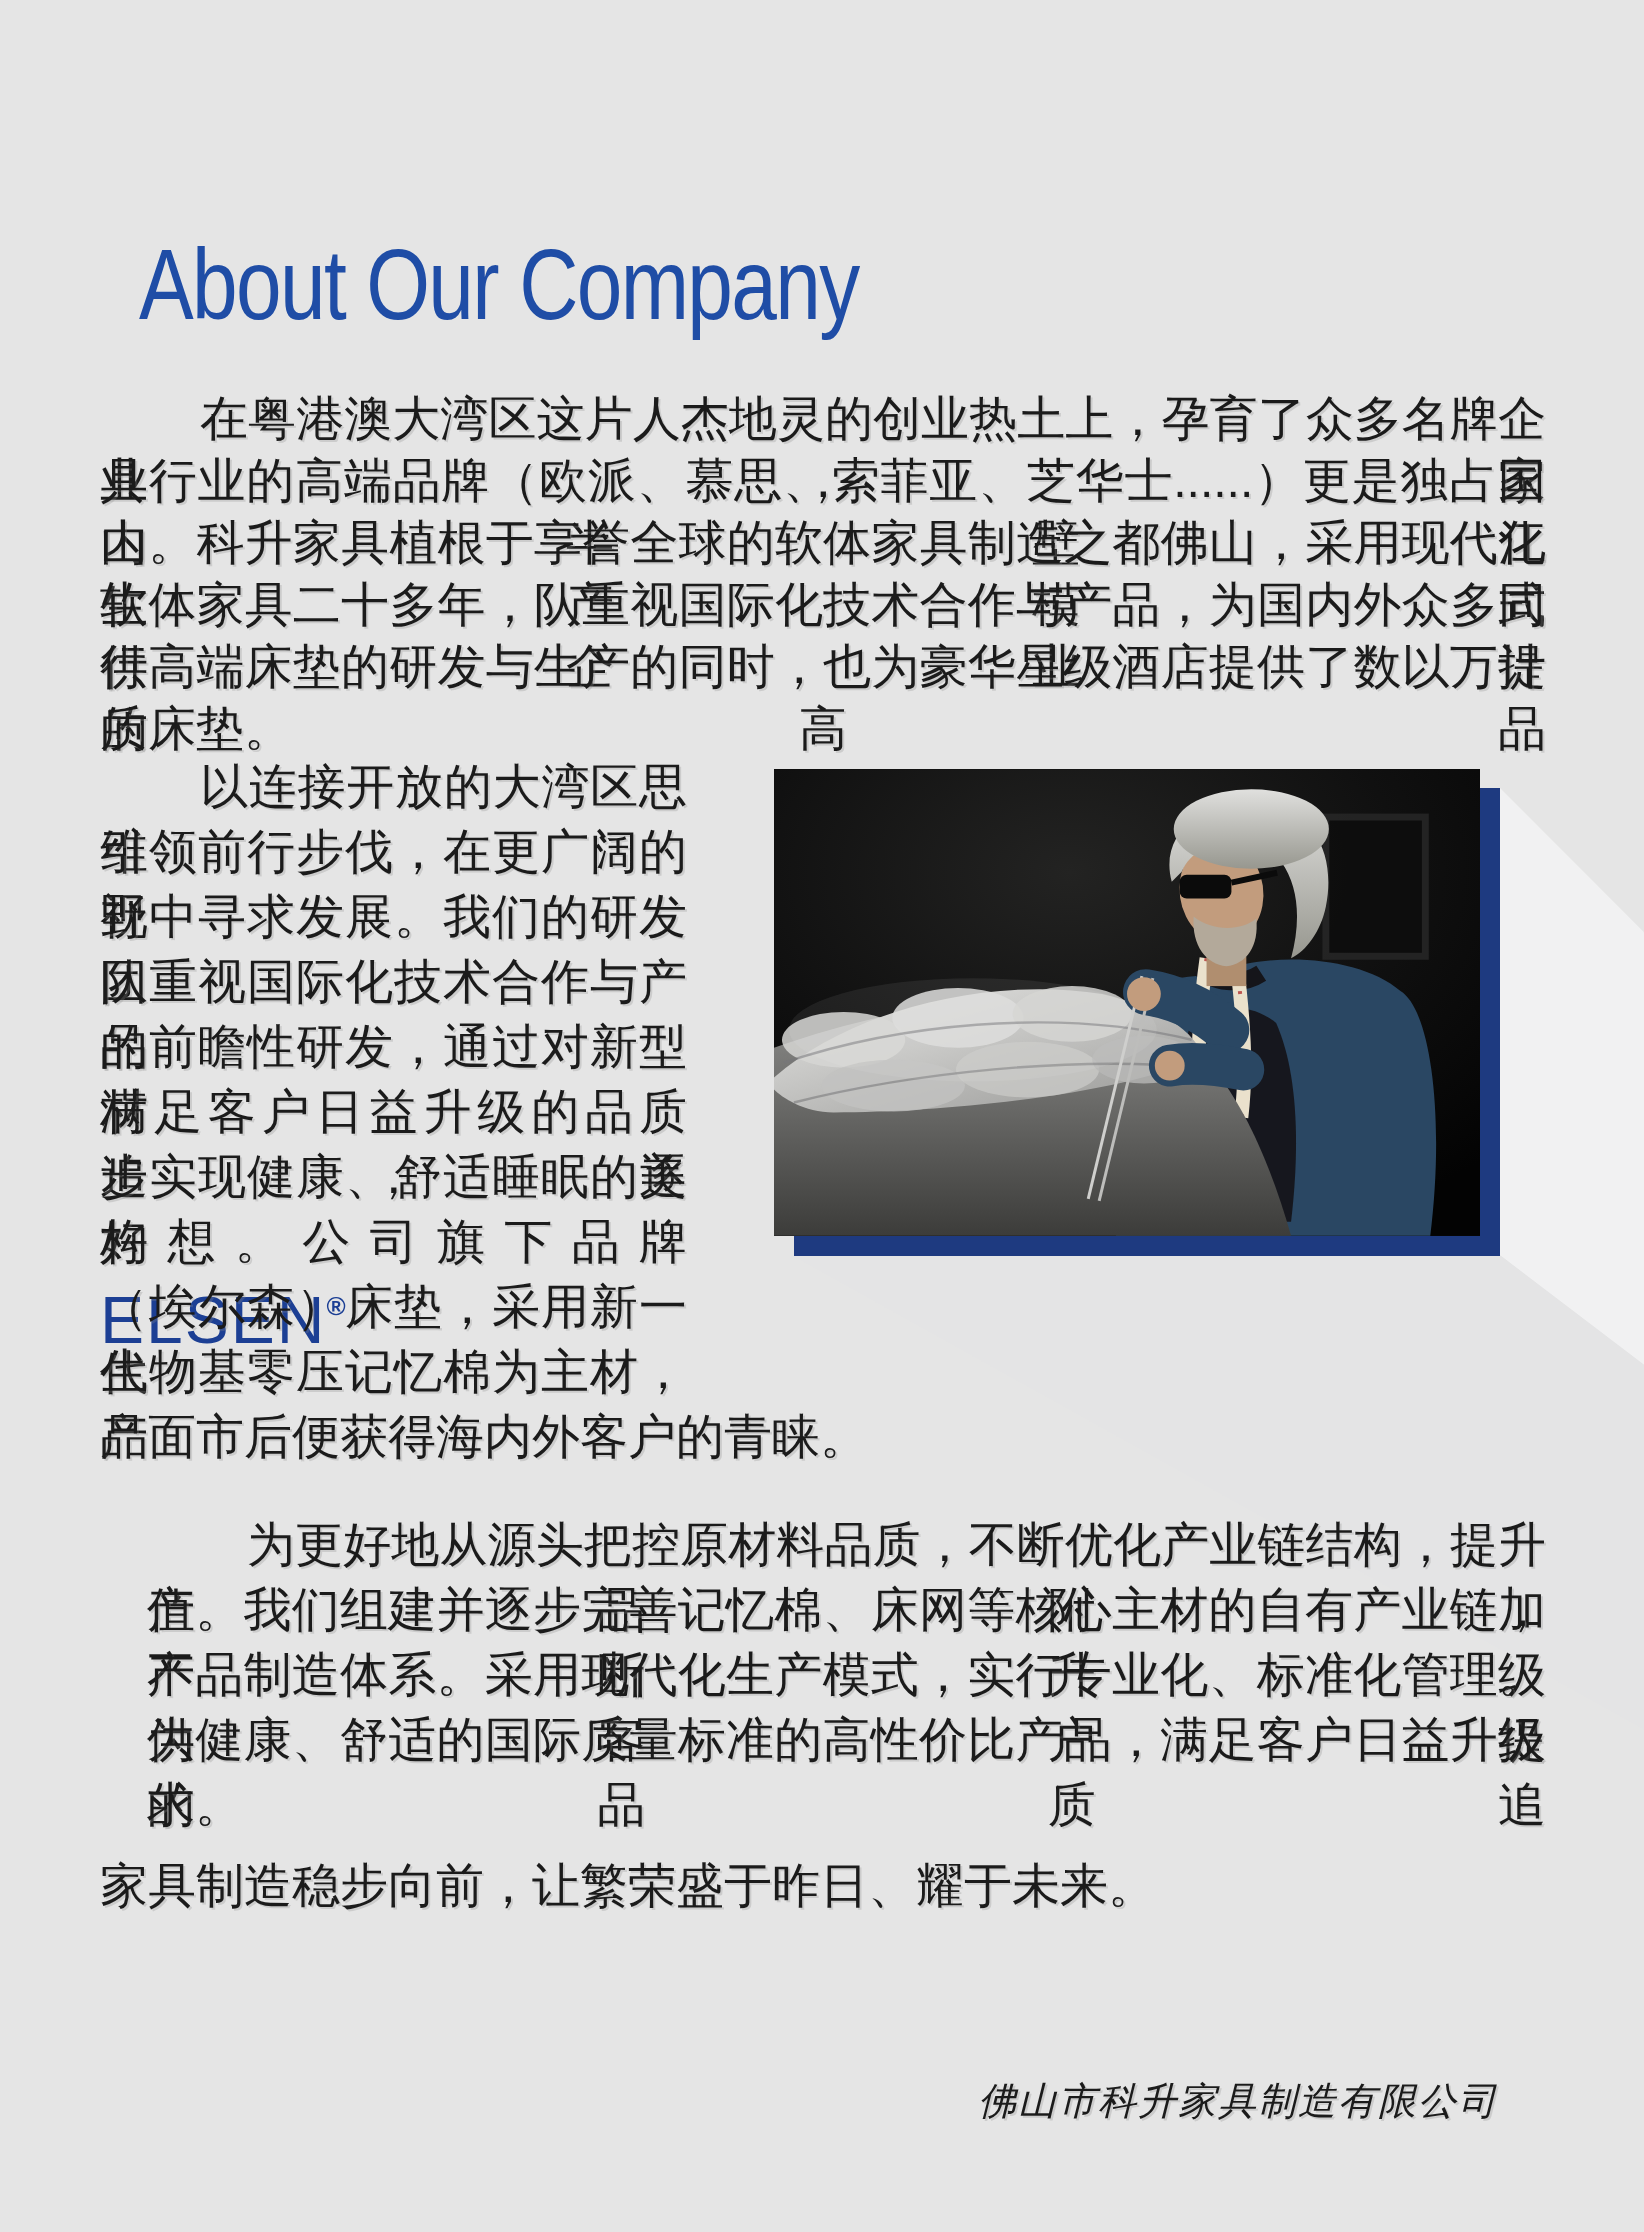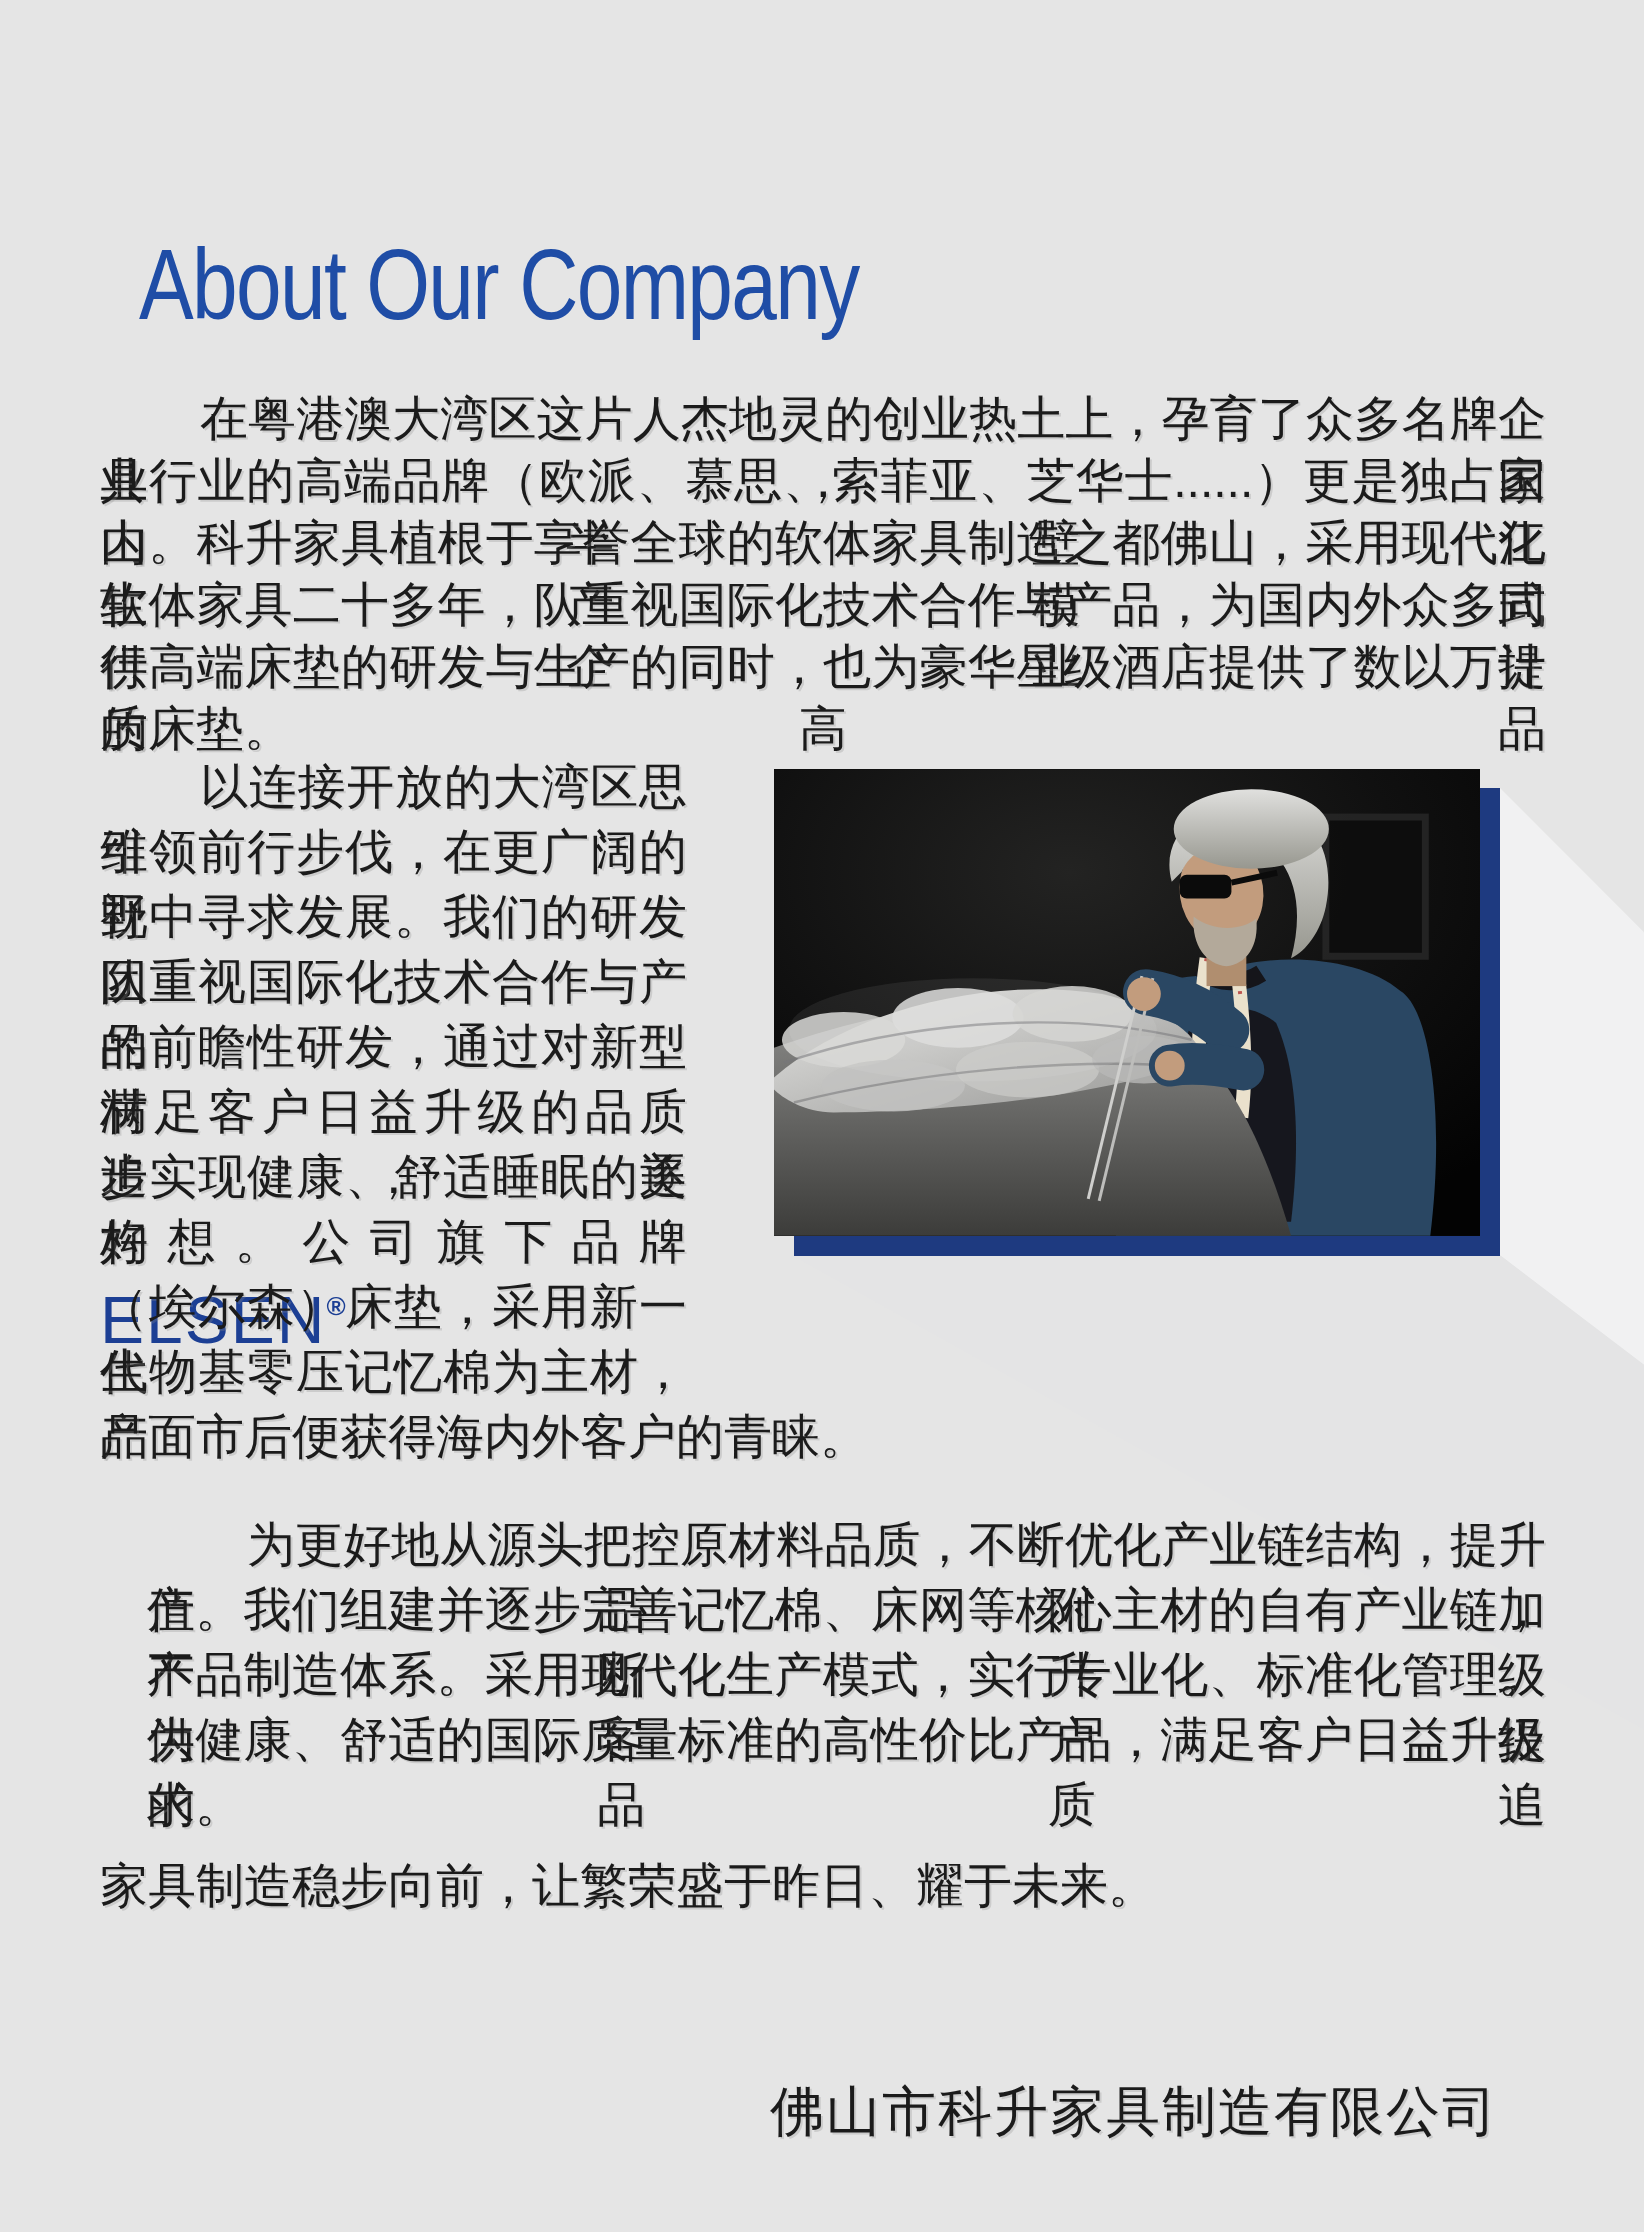--- a/index.html
+++ b/index.html
@@ -19,22 +19,22 @@
   .vision .line{height:65px;line-height:65px;}
   .vision .line.wide{width:896px;white-space:nowrap;text-align-last:left;}
   .supply{left:100px;top:1512px;width:1446px;}
   .supply .line{height:65px;line-height:65px;margin-left:47px;}
   .closing{left:100px;top:1853px;width:1446px;}
   .closing .line{height:65px;line-height:65px;}
   .brand{font-weight:400;color:var(--brand_blue,#1c3f94);font-size:66px;letter-spacing:2px;
          text-shadow:none;}
   .reg{font-weight:700;color:var(--brand_blue,#1c3f94);font-size:26px;vertical-align:28px;
        text-shadow:none;}
-  .footer{position:absolute;right:147px;top:2076px;font-size:54px;letter-spacing:2px;
-          color:var(--text,#1b1b1b);text-shadow:2px 2px 0 rgba(140,140,140,.28);white-space:nowrap;}
+  .footer{position:absolute;right:147px;top:2076px;font-size:38px;letter-spacing:2px;
+          color:var(--text,#1b1b1b);text-shadow:2px 2px 0 rgba(140,140,140,.28);white-space:nowrap;font-style:italic;}
   .blue-shadow{position:absolute;left:794px;top:788px;width:706px;height:468px;
                background:var(--shadow_blue,#1e3a80);}
   .ribbon-light{position:absolute;left:1500px;top:788px;width:144px;height:577px;
                 background:var(--gray_light,#f1f1f2);
                 clip-path:polygon(0 0,100% 25%,100% 100%,0 81%);}
   .ribbon-dark{position:absolute;left:793px;top:1256px;width:852px;height:474px;
                background:var(--gray_mid,#e4e4e5);
                clip-path:polygon(0 0,83.1% 0,100% 23.1%,100% 100%);}
   .photo{position:absolute;left:774px;top:769px;width:706px;height:467px;overflow:hidden;
          background:#0a0a0a;}

